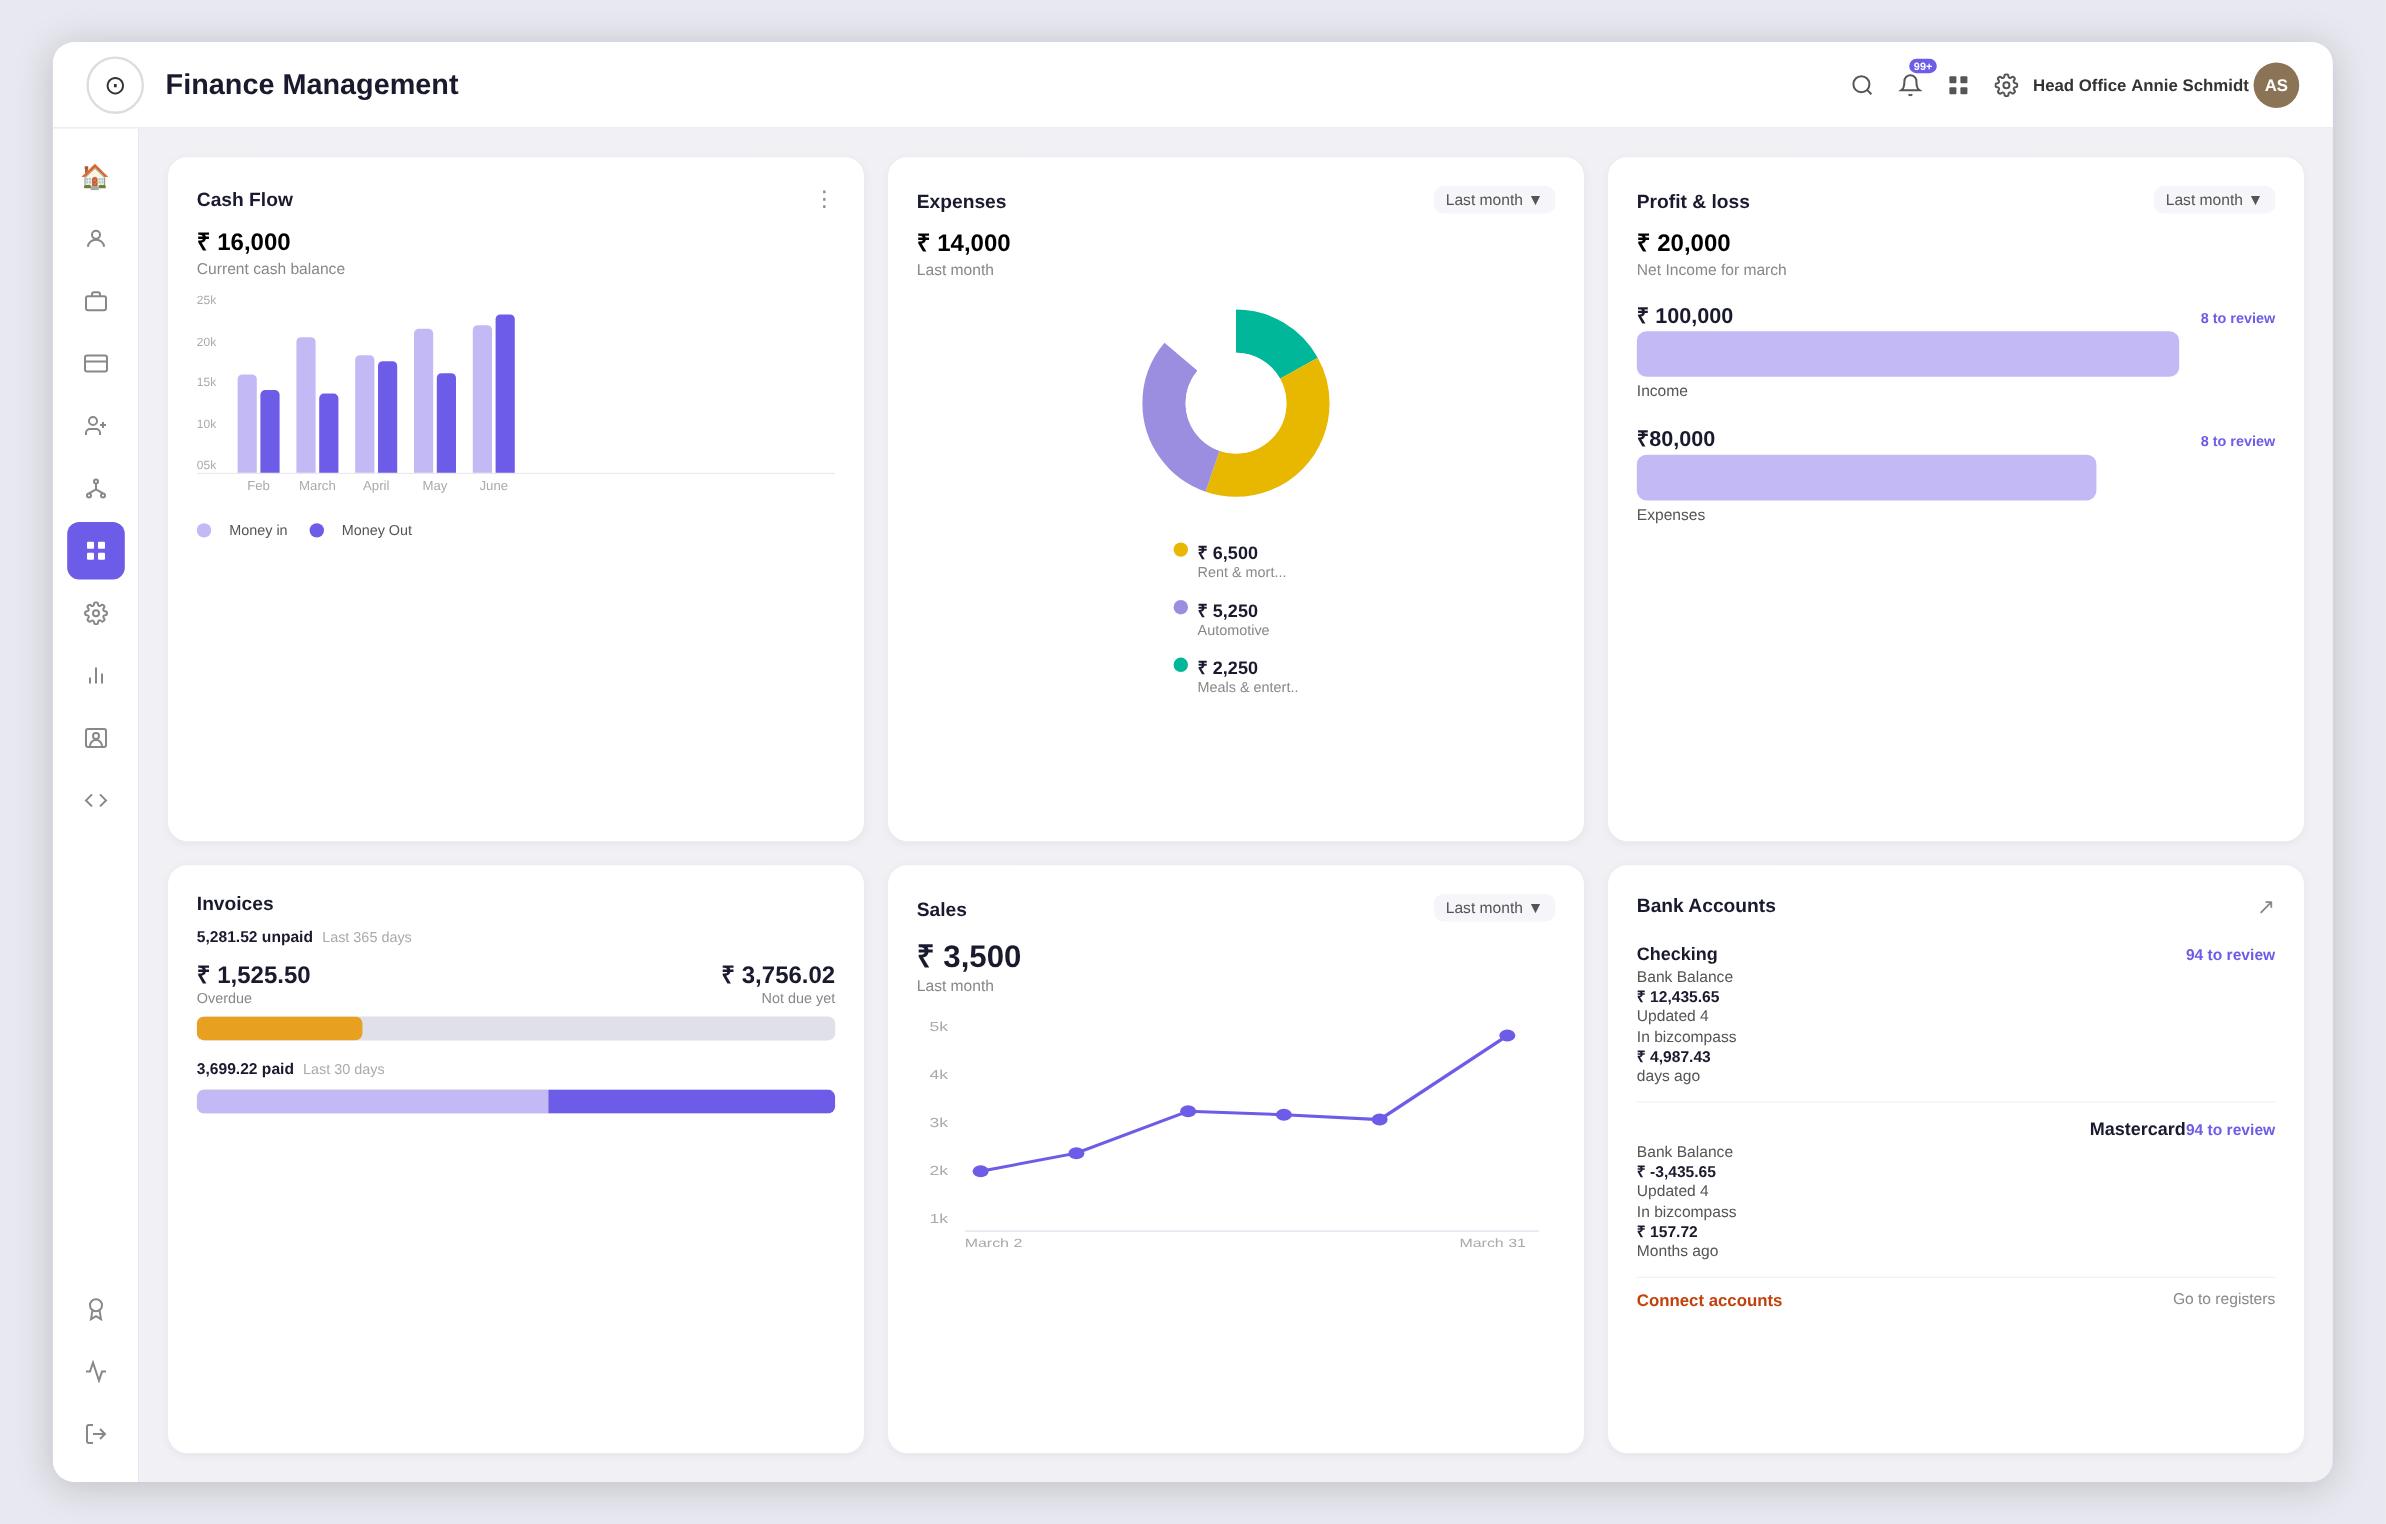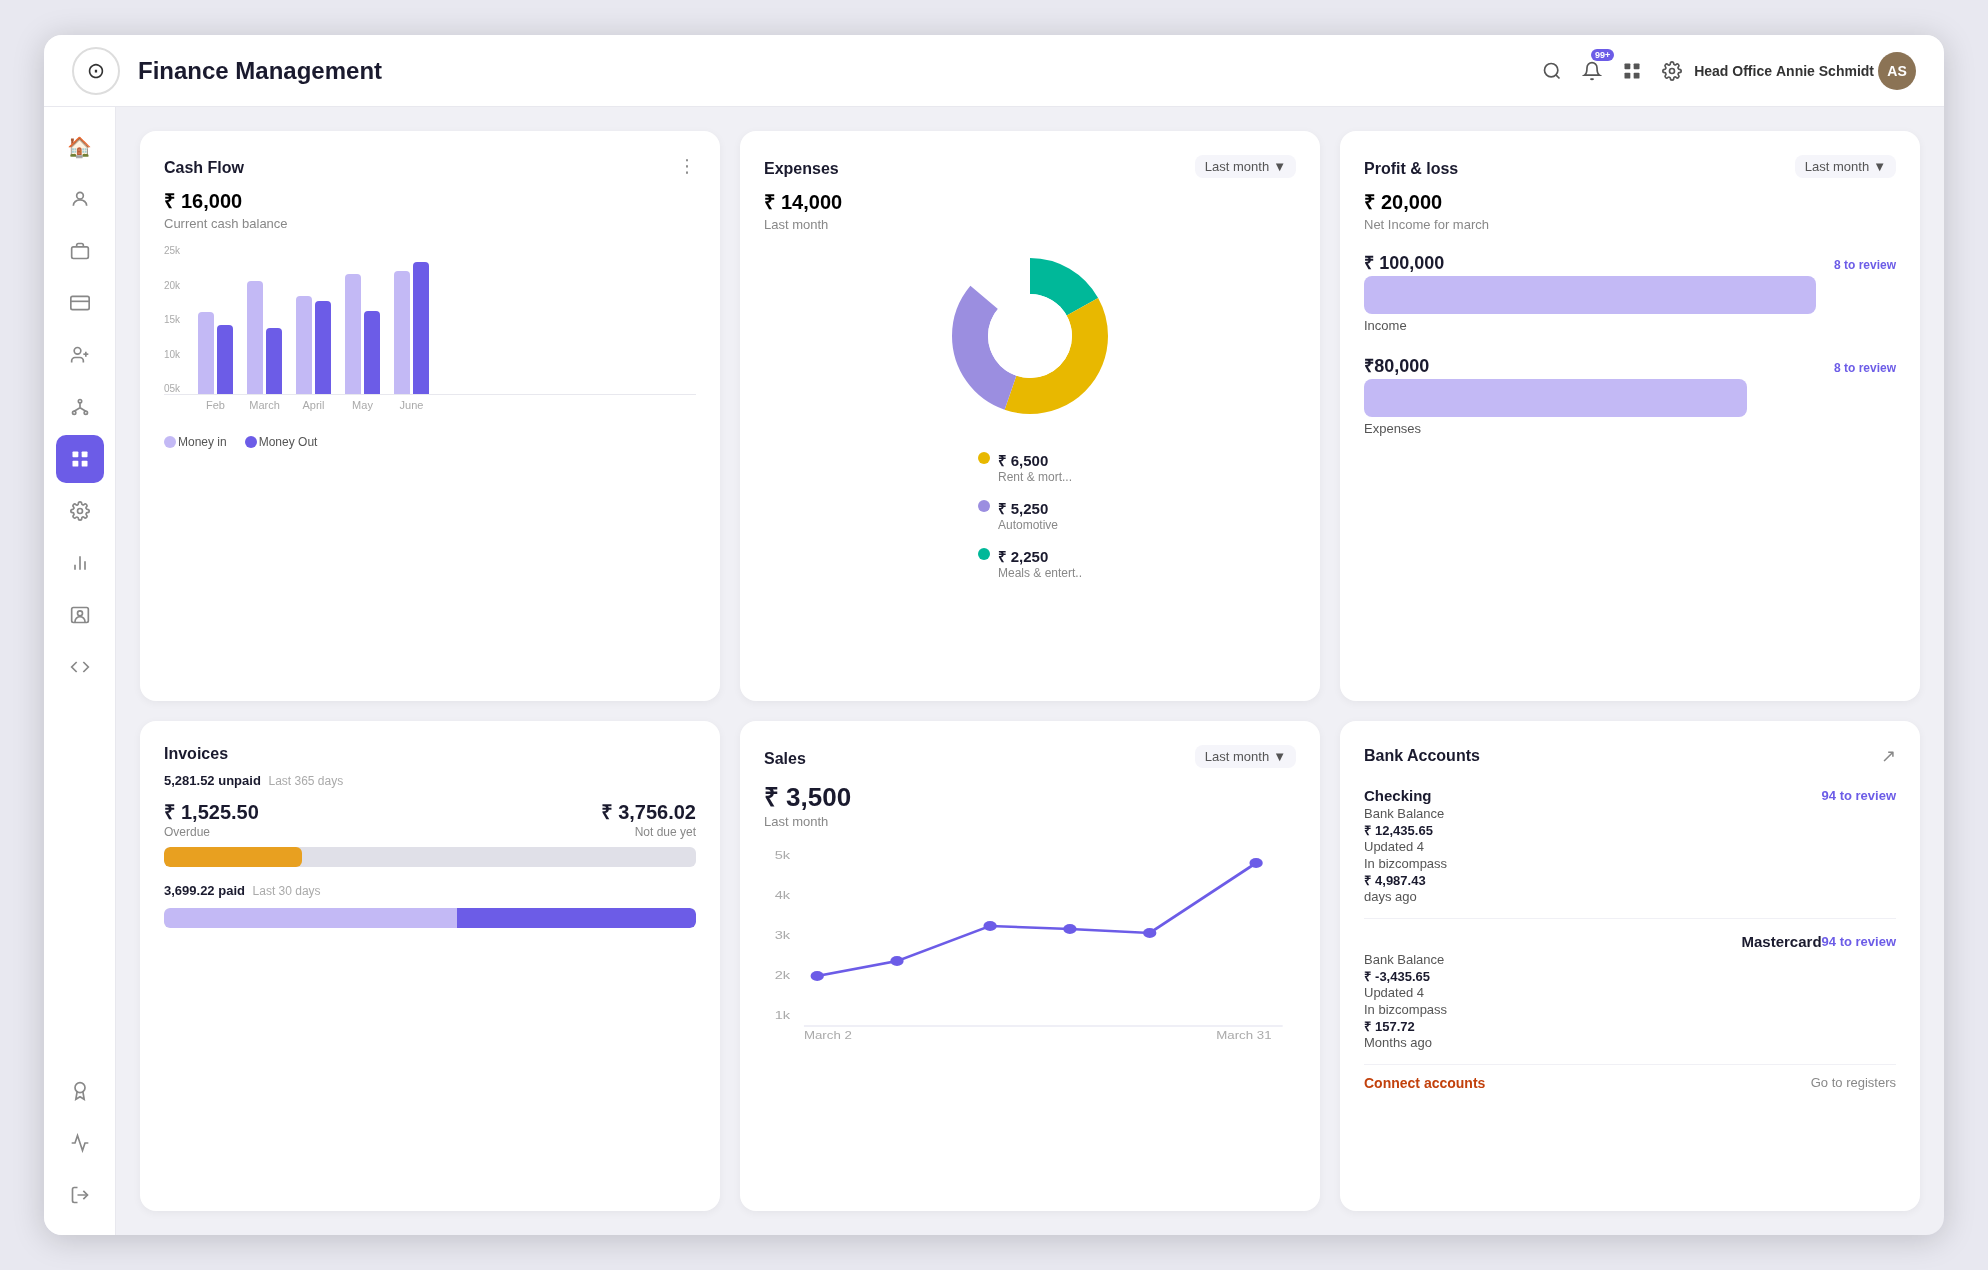--- a/index.html
+++ b/index.html
@@ -137,21 +137,21 @@
     .bar-in { background: #c3b9f5; }
     .bar-out { background: #6c5ce7; }
     .x-labels {
       display: flex; gap: 14px; padding-left: 34px; margin-top: 4px;
     }
     .x-label { font-size: 11px; color: #aaa; width: 35px; text-align: center; }
     .chart-legend {
       display: flex; gap: 18px; margin-top: 10px;
     }
     .legend-item {
-      display: flex; align-items: center; gap: 2px; font-size: 12px; color: #555;
+      display: flex; align-items: center; gap: 15px; font-size: 12px; color: #555;
     }
     .legend-dot {
       width: 12px; height: 12px; border-radius: 50%;
     }
 
     
     .donut-area { display: flex; align-items: center; gap: 24px; margin-top: 8px; flex-direction: column; }
     .donut-legend { display: flex; flex-direction: column; gap: 14px; }
     .donut-legend-item { display: flex; align-items: flex-start; gap: 8px; }
     .donut-dot { width: 12px; height: 12px; border-radius: 50%; margin-top: 2px; }

